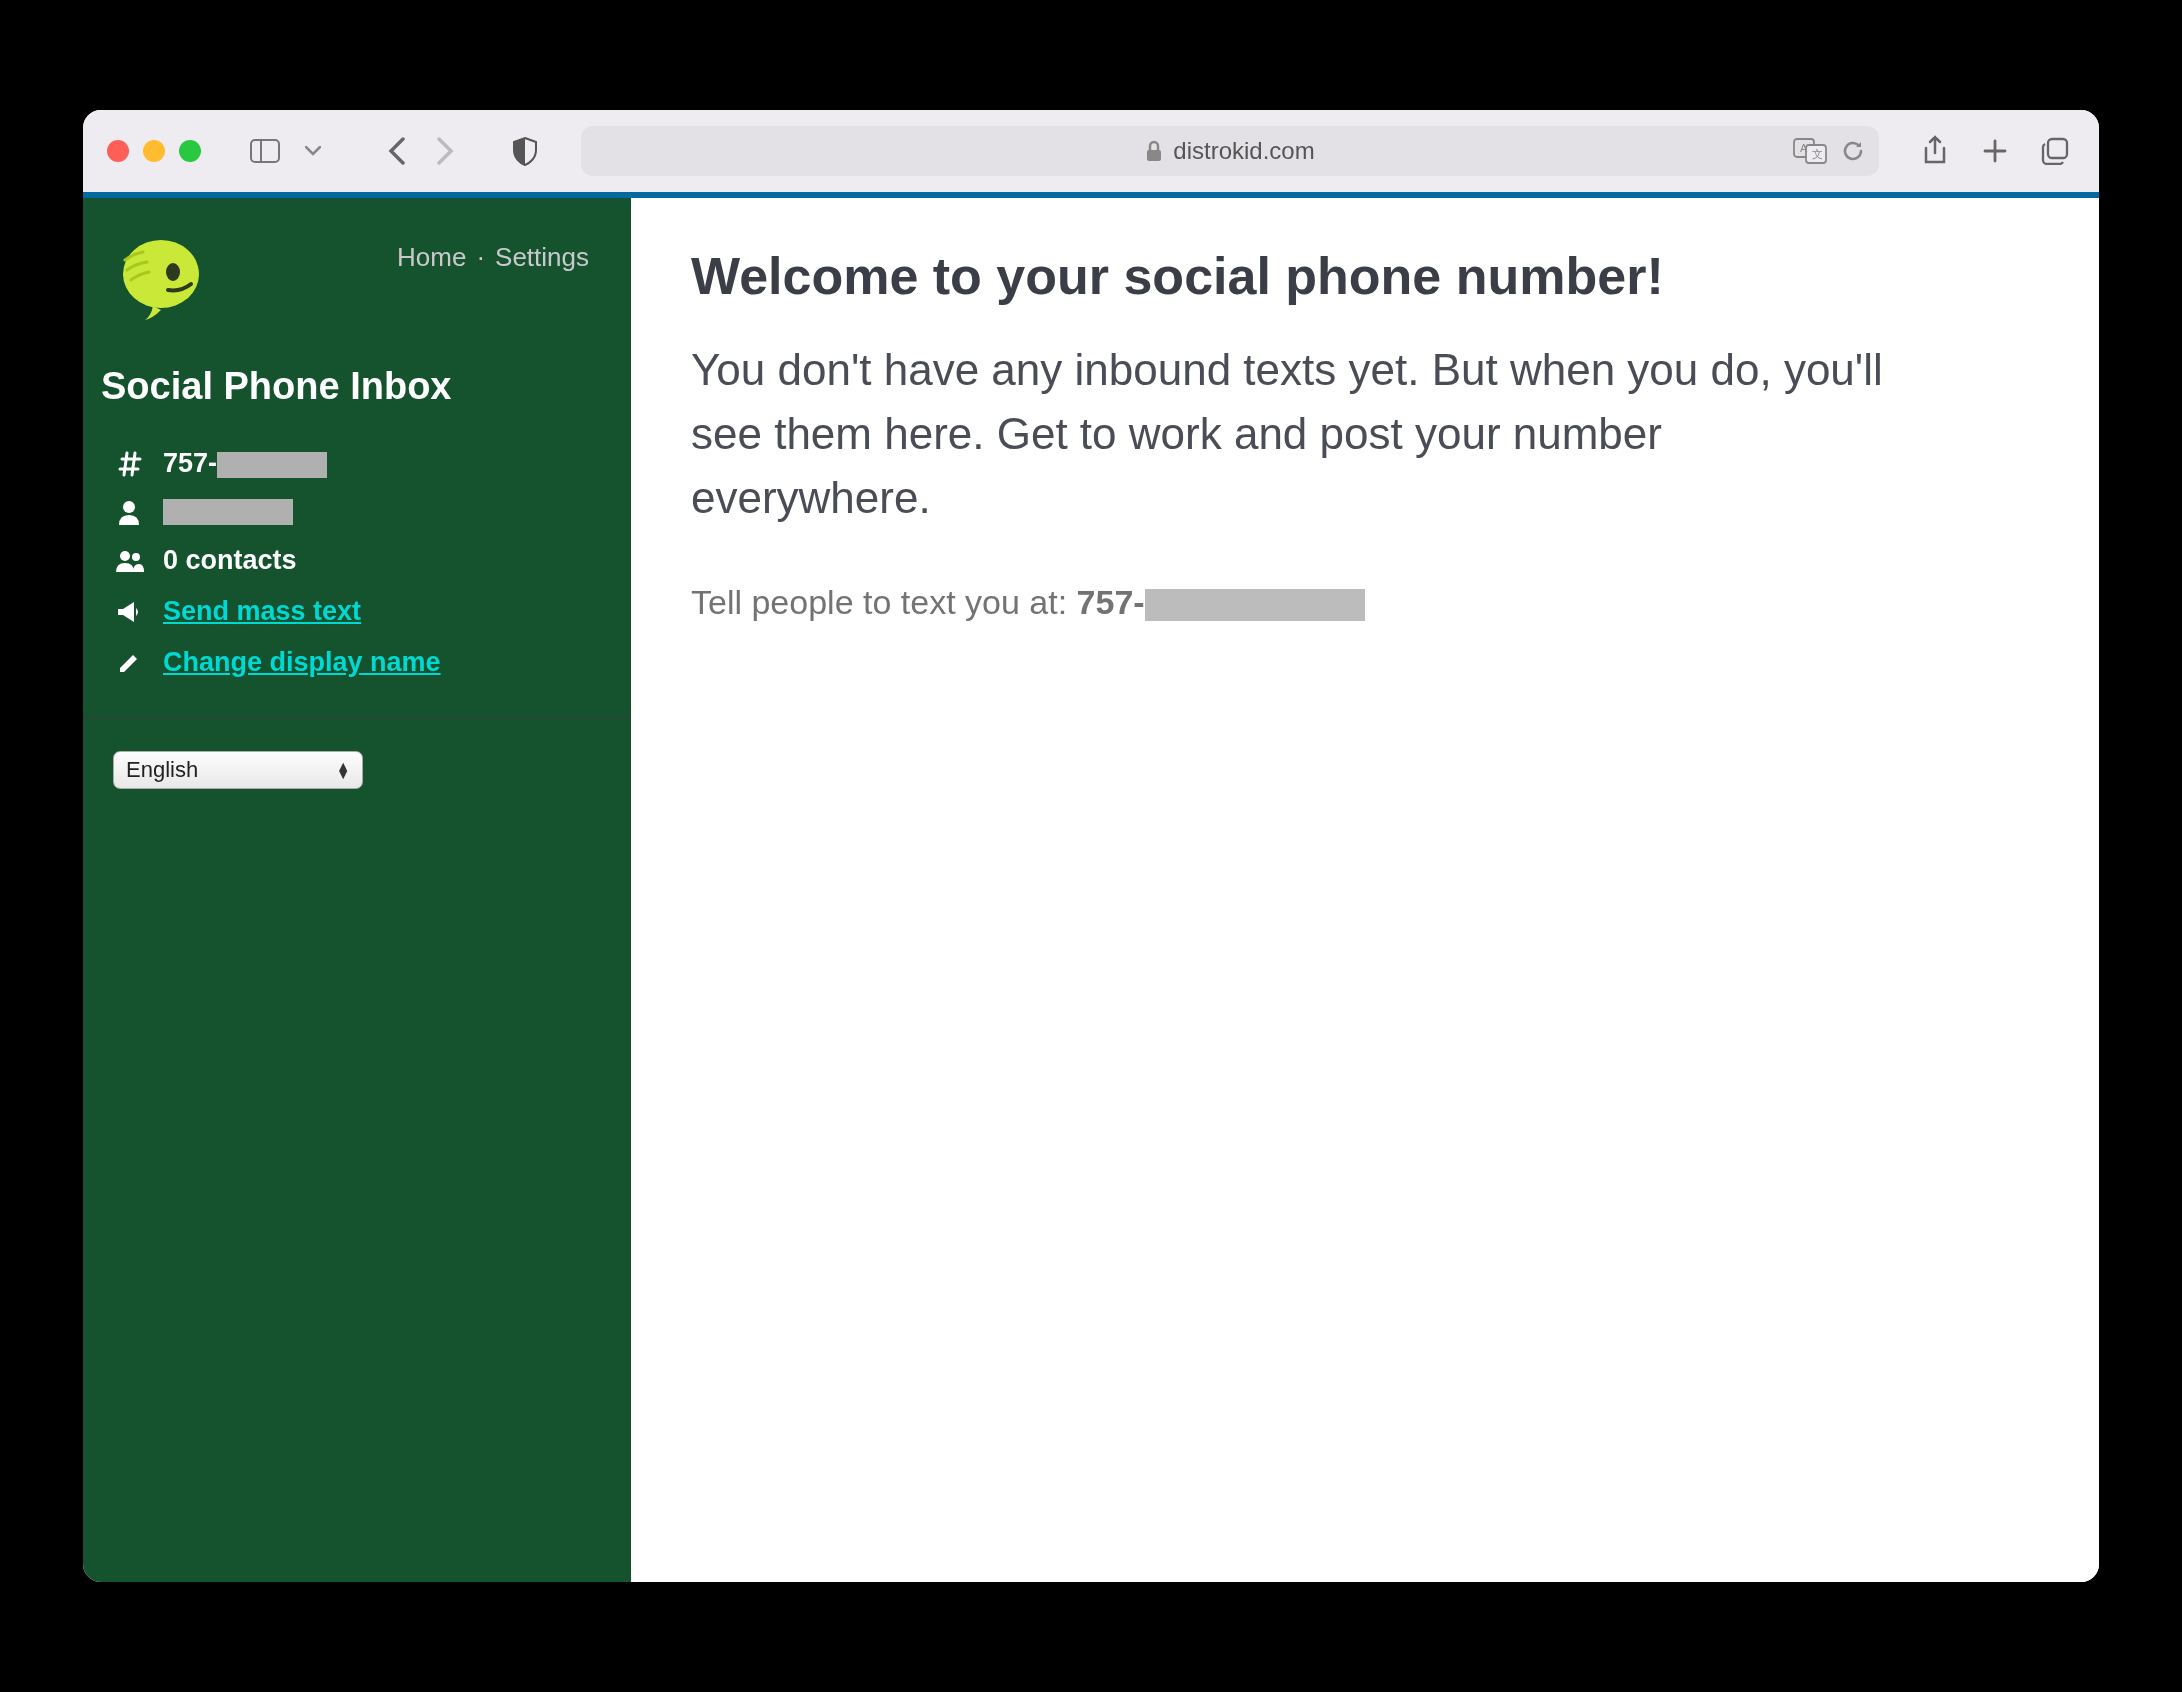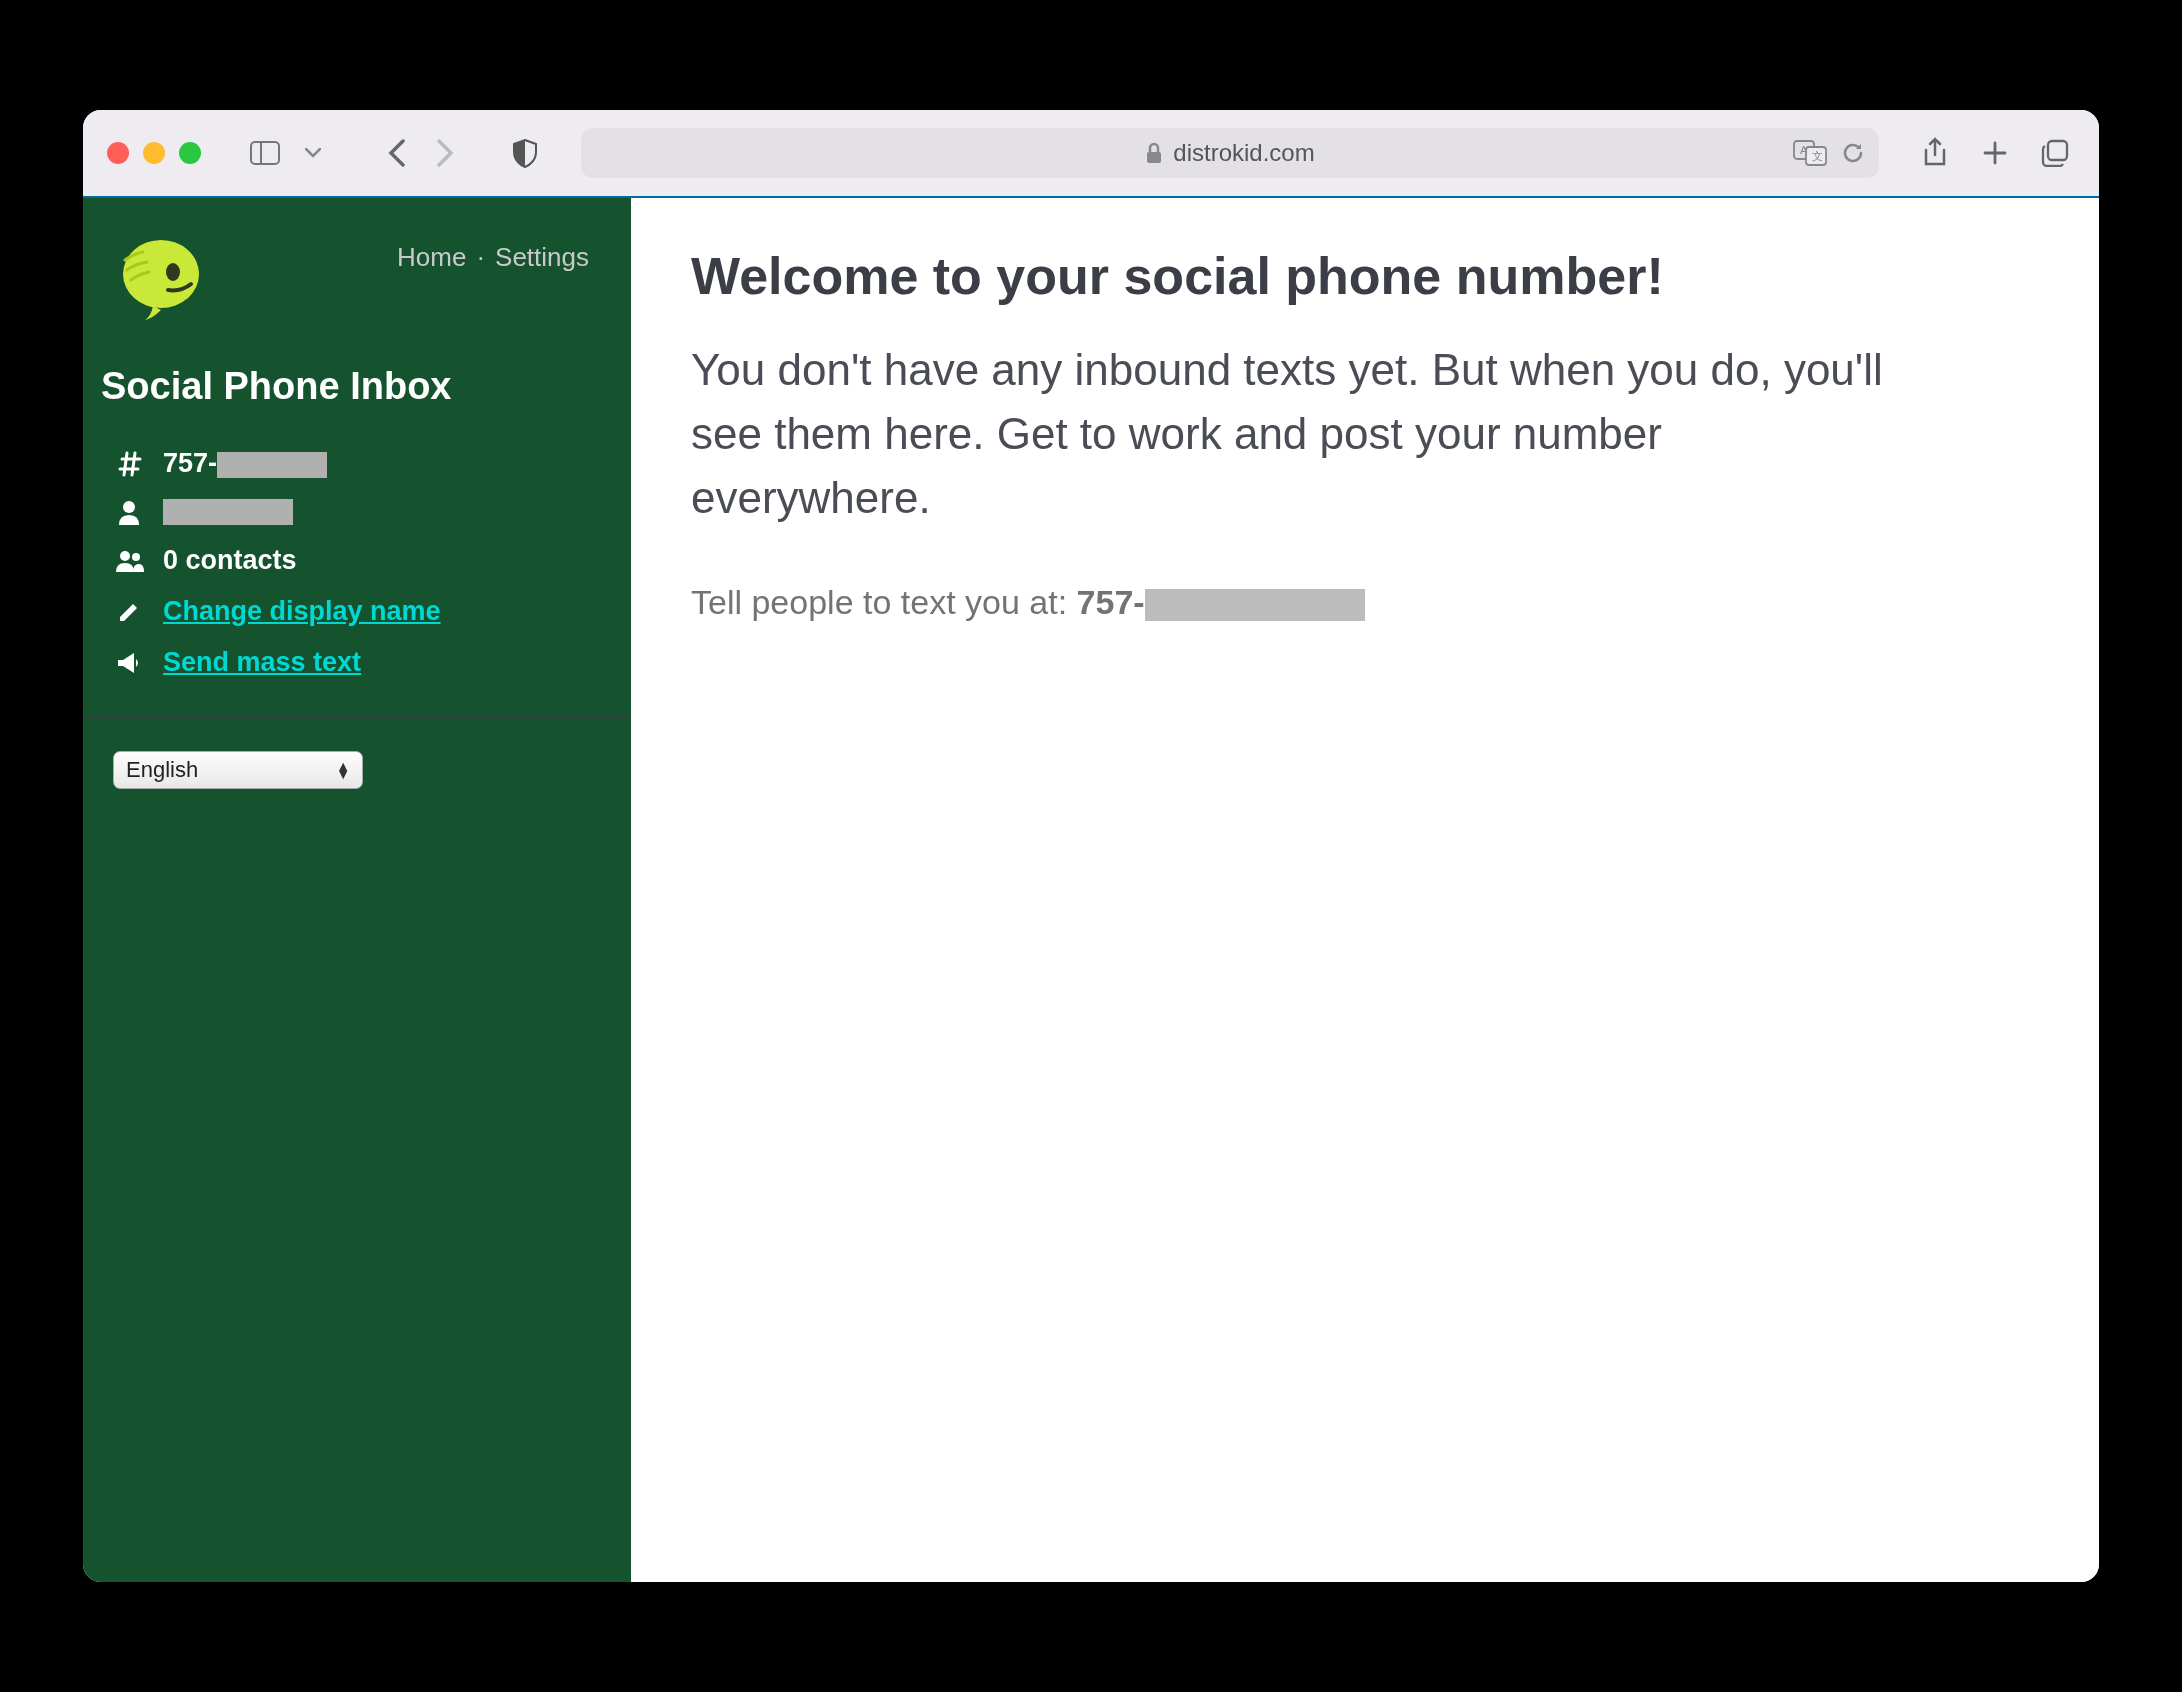--- a/index.html
+++ b/index.html
@@ -29,21 +29,21 @@
       box-shadow: 0 20px 60px rgba(0,0,0,0.5);
     }
     
     .browser-chrome {
       height: 88px;
       background: #eeecf1;
       display: flex;
       align-items: center;
       padding: 0 24px;
       gap: 20px;
-      border-bottom: 2px solid #0369a1;
+      border-bottom: 6px solid #0369a1;
     }
     
     .traffic-lights {
       display: flex;
       gap: 14px;
     }
     
     .traffic-light {
       width: 22px;
       height: 22px;
@@ -387,34 +387,34 @@
               <path d="M2 23 Q2 14 11 14 Q20 14 20 23 Z" fill="#fff"></path>
               <circle cx="22" cy="8" r="4" fill="#fff"></circle>
               <path d="M19 23 Q19 15 25 15 Q30 15 30 23 Z" fill="#fff"></path>
             </svg>
           </span>
           <span>0 contacts</span>
         </div>
 
         <div class="info-row">
           <span class="info-icon">
+            <svg width="26" height="24" viewBox="0 0 26 24">
+                <path d="M2 9 L2 15 L7 15 L18 22 L18 2 L7 9 Z M20 8 Q24 12 20 16" fill="#fff"></path>
+              </svg>
+          </span>
+          <span class="link-teal">Send mass text</span>
+        </div>
+
+        <div class="info-row">
+          <span class="info-icon">
             <svg width="24" height="24" viewBox="0 0 24 24">
                 <path d="M3 21 L3 17 L16 4 L20 8 L7 21 Z M15 5 L19 9" fill="#fff"></path>
               </svg>
           </span>
           <span class="link-teal">Change display name</span>
-        </div>
-
-        <div class="info-row">
-          <span class="info-icon">
-            <svg width="26" height="24" viewBox="0 0 26 24">
-                <path d="M2 9 L2 15 L7 15 L18 22 L18 2 L7 9 Z M20 8 Q24 12 20 16" fill="#fff"></path>
-              </svg>
-          </span>
-          <span class="link-teal">Send mass text</span>
         </div>
       </div>
 
       <div class="sidebar-divider"></div>
 
       <div class="language-select-wrap">
         <div class="language-select">
           <span>English</span>
           <span class="select-arrows">▲<br>▼</span>
         </div>

